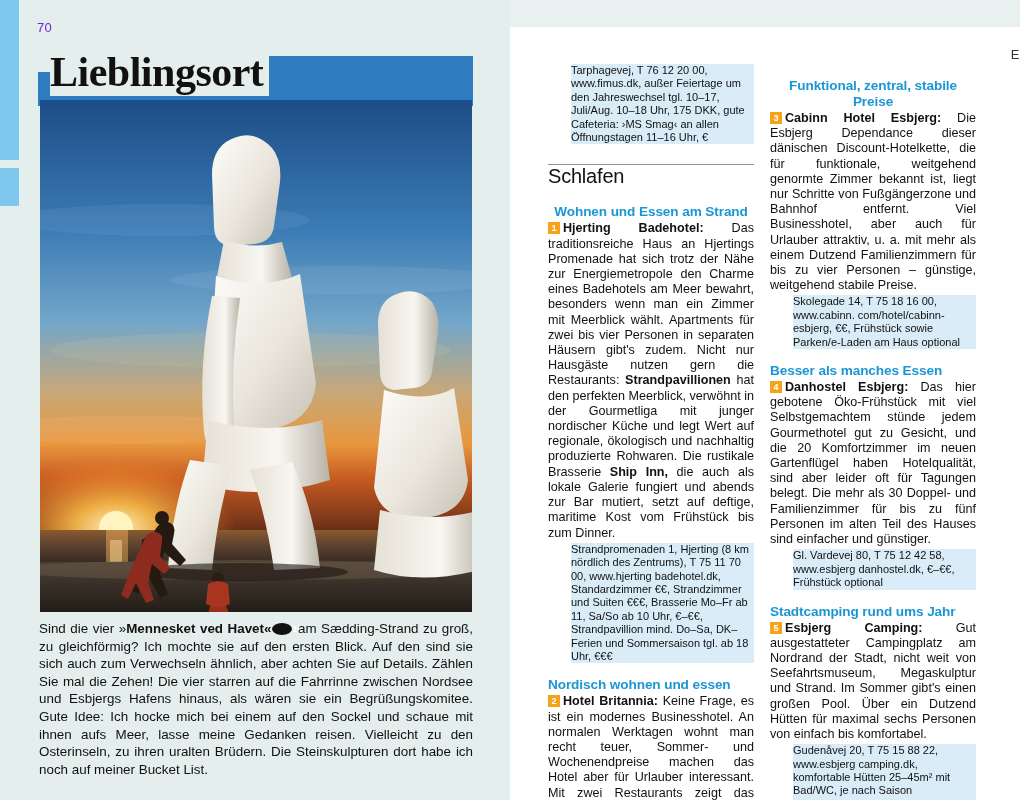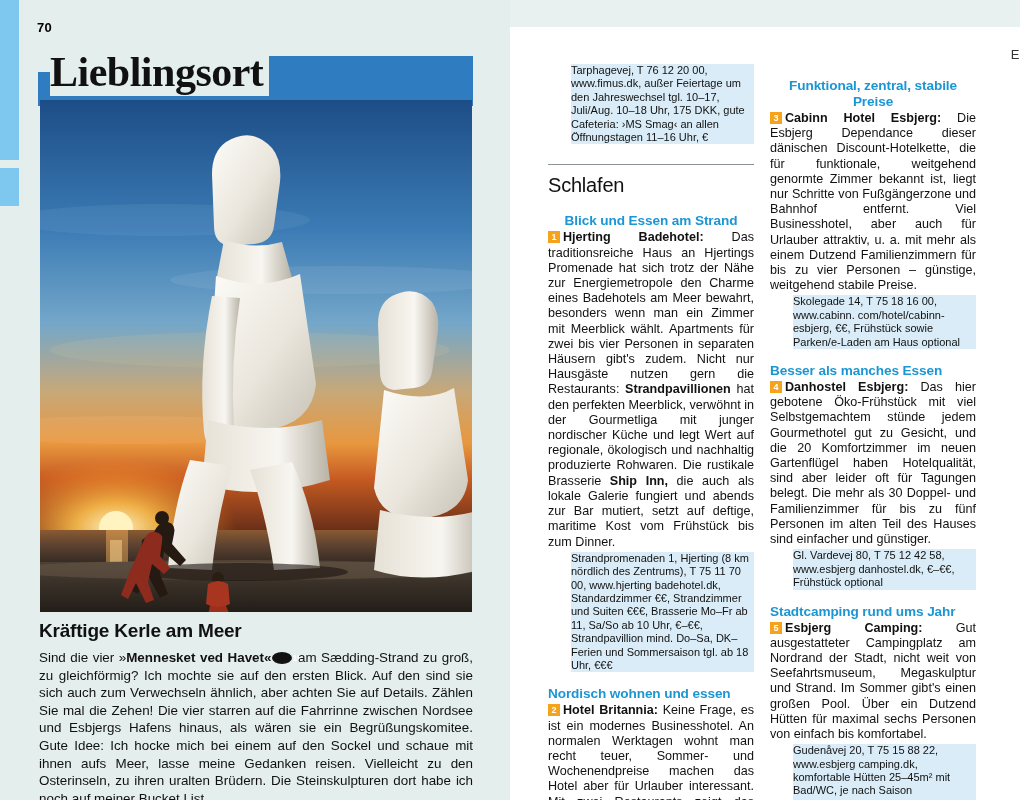--- a/index.html
+++ b/index.html
@@ -52,22 +52,22 @@
     right: 0; top: 168px;
     width: 19px; height: 38px;
     background: #7ec8ef;
   }
 
   
   .folio {
     position: absolute;
     top: 20px;
     font-size: 13px;
-    font-weight: bold;
-    color: #000000;
+    font-weight: normal;
+    color: #6d28d9;
     letter-spacing: .2px;
   }
   .folio-left { left: 37px; }
   .folio-right {
     right: 37px;
     font-weight: normal;
     color: #333;
   }
   .folio-right b { color: #111; margin-left: 4px; }
 
@@ -182,21 +182,20 @@
   }
   .info-p span.hl {
     background: #d9ecf7;
   }
 
   .sec-head {
     font-size: 20px;
     font-weight: normal;
     color: #111;
     border-top: 1.3px solid #8a9396;
-    padding-top: 9px;
     margin-top: 20px;
     margin-bottom: 12px;
     letter-spacing: -0.2px;
   }
 
   .sub-head {
     font-size: 13.6px;
     font-weight: bold;
     color: #1b96d4;
     line-height: 16px;
@@ -326,42 +325,41 @@
           <path d="M104 440 q4 -10 12 -8 q8 2 6 10 l-2 14 l10 12 l-6 6 l-12 -10 l-4 18 l6 18 l-8 3 l-10 -20 l-8 16 l-7 -4 l9 -24 z" fill="#8d2c1e"></path>
 
           <path d="M170 492 q4 -12 12 -10 q8 2 6 12 l-2 12 l6 14 l-6 4 l-8 -12 l-4 14 l-8 -2 l4 -18 z" fill="#9c2f1c"></path>
           <circle cx="178" cy="478" r="6" fill="#2a1d14"></circle>
           <path d="M168 484 q10 -6 20 0 l2 20 q-12 6 -24 0 z" fill="#a83520"></path>
         </g>
       </svg>
     </div>
 
     <div class="caption-wrap">
-      <div class="caption-title">Kräftige Kerle am Meer</div>
       <div class="caption-body">
         <span>Sind die vier »</span><b>Mennesket ved Havet«</b><span class="numcircle">10</span><span> am Sædding-Strand zu groß, zu gleichförmig? Ich mochte sie auf den ersten Blick. Auf den sind sie sich auch zum Verwechseln ähnlich, aber achten Sie auf Details. Zählen Sie mal die Zehen! Die vier starren auf die Fahrrinne zwischen Nordsee und Esbjergs Hafens hinaus, als wären sie ein Begrüßungskomitee. Gute Idee: Ich hocke mich bei einem auf den Sockel und schaue mit ihnen aufs Meer, lasse meine Gedanken reisen. Vielleicht zu den Osterinseln, zu ihren uralten Brüdern. Die Steinskulpturen dort habe ich noch auf meiner Bucket List.</span>
       </div>
     </div>
   </div>
 
   <div class="right-page">
     <div class="edge-tab-right"></div>
     <div class="folio folio-right">
       <span>Esbjerg</span><b>71</b>
     </div>
   </div>
 
   <div class="col col-mid">
 
     <div class="info-p"><span class="hl">Tarphagevej, T 76 12 20 00, www.fimus.dk, außer Feiertage um den Jahreswechsel tgl. 10–17, Juli/Aug. 10–18 Uhr, 175 DKK, gute Cafeteria: ›MS Smag‹ an allen Öffnungstagen 11–16 Uhr, €</span></div>
 
     <div class="sec-head">Schlafen</div>
 
     <div>
-      <div class="sub-head first">Blick und Essen am Strand</div>
+      <div class="sub-head first">Wohnen und Essen am Strand</div>
       <div class="body-p">
         <span class="badge">1</span><b>Hjerting Badehotel:</b><span> Das traditionsreiche Haus an Hjertings Promenade hat sich trotz der Nähe zur Energiemetropole den Charme eines Badehotels am Meer bewahrt, besonders wenn man ein Zimmer mit Meerblick wählt. Apartments für zwei bis vier Personen in separaten Häusern gibt's zudem. Nicht nur Hausgäste nutzen gern die Restaurants: </span><b>Strandpavillionen</b><span> hat den perfekten Meerblick, verwöhnt in der Gourmetliga mit junger nordischer Küche und legt Wert auf regionale, ökologisch und nachhaltig produzierte Rohwaren. Die rustikale Brasserie </span><b>Ship Inn,</b><span> die auch als lokale Galerie fungiert und abends zur Bar mutiert, setzt auf deftige, maritime Kost vom Frühstück bis zum Dinner.</span>
       </div>
       <div class="info-p"><span class="hl">Strandpromenaden 1, Hjerting (8 km nördlich des Zentrums), T 75 11 70 00, www.hjerting badehotel.dk, Standardzimmer €€, Strandzimmer und Suiten €€€, Brasserie Mo–Fr ab 11, Sa/So ab 10 Uhr, €–€€, Strandpavillion mind. Do–Sa, DK–Ferien und Sommersaison tgl. ab 18 Uhr, €€€</span></div>
     </div>
 
     <div>
       <div class="sub-head">Nordisch wohnen und essen</div>
       <div class="body-p">
         <span class="badge">2</span><b>Hotel Britannia:</b><span> Keine Frage, es ist ein modernes Businesshotel. An normalen Werktagen wohnt man recht teuer, Sommer- und Wochenendpreise machen das Hotel aber für Urlauber interessant. Mit zwei Restaurants zeigt das Britannia kulinarisch Flagge, besonders mit dem </span>

